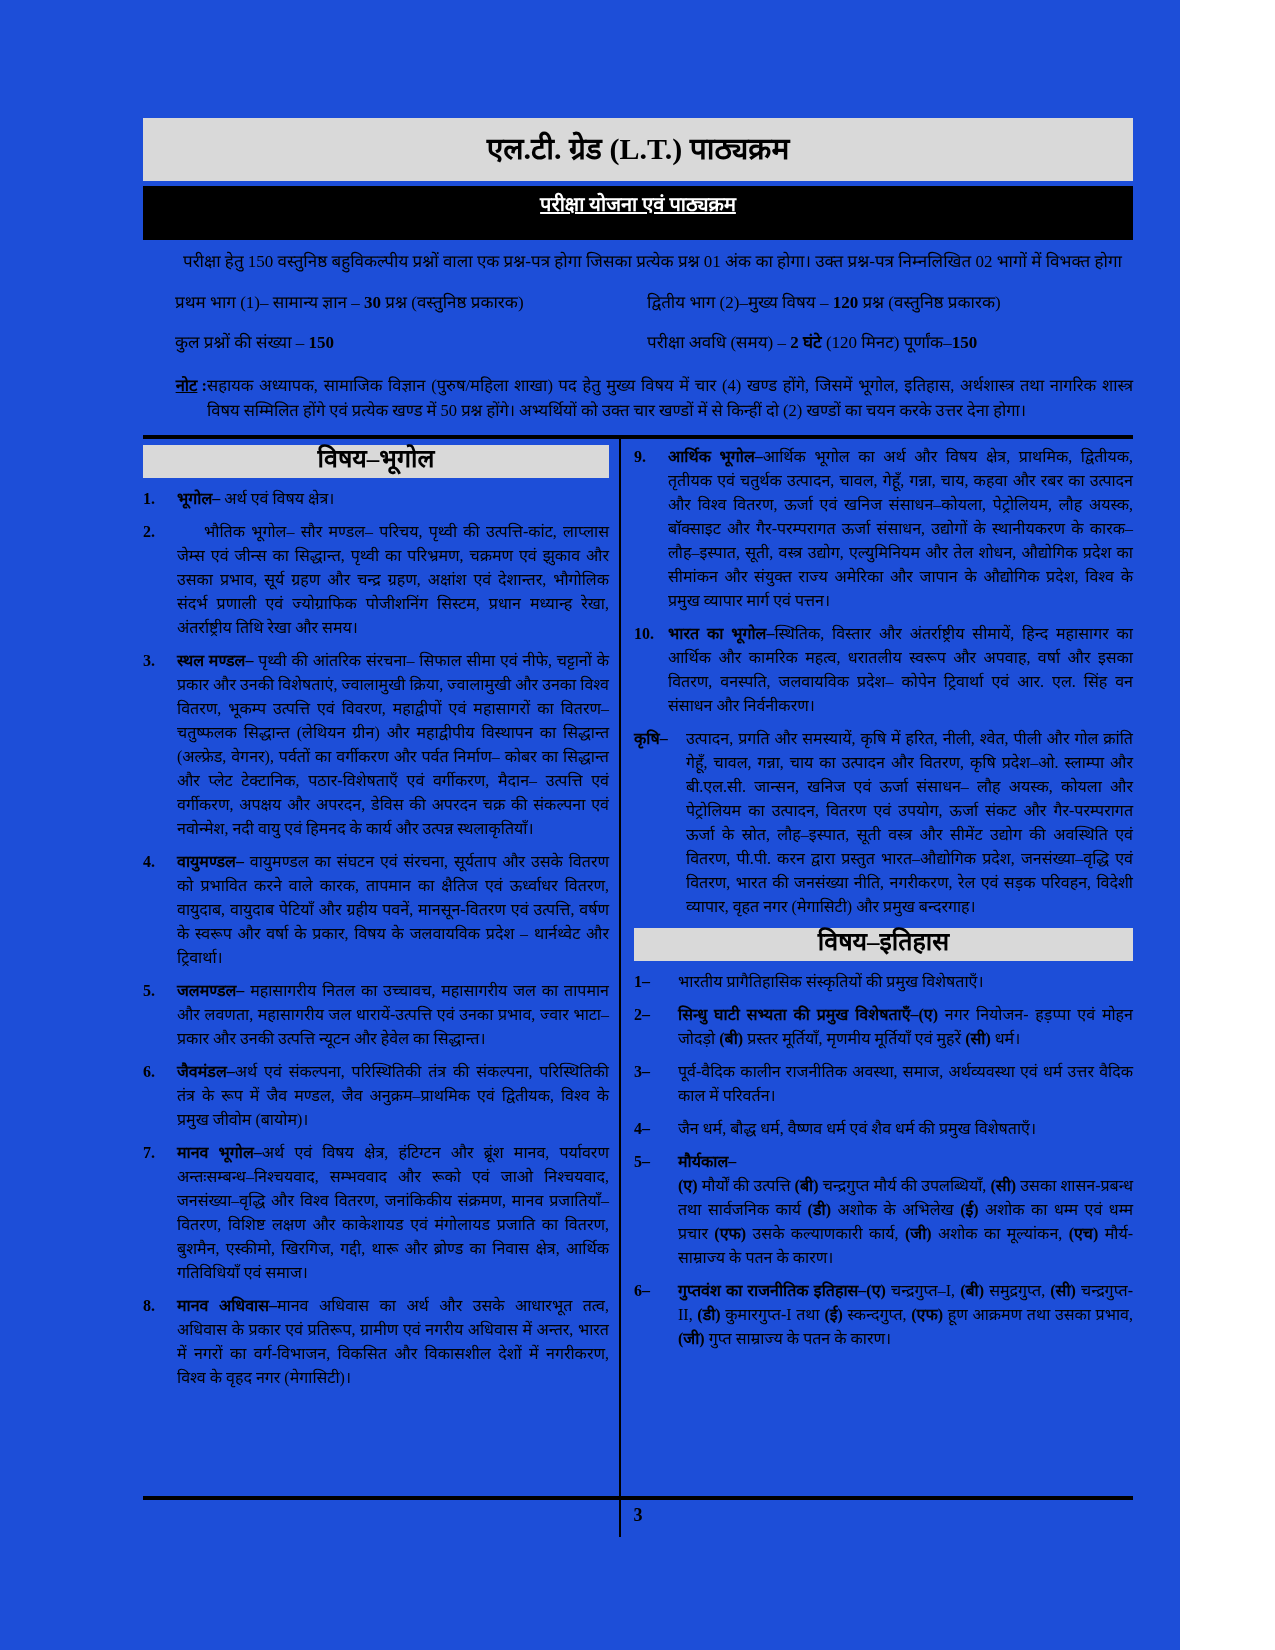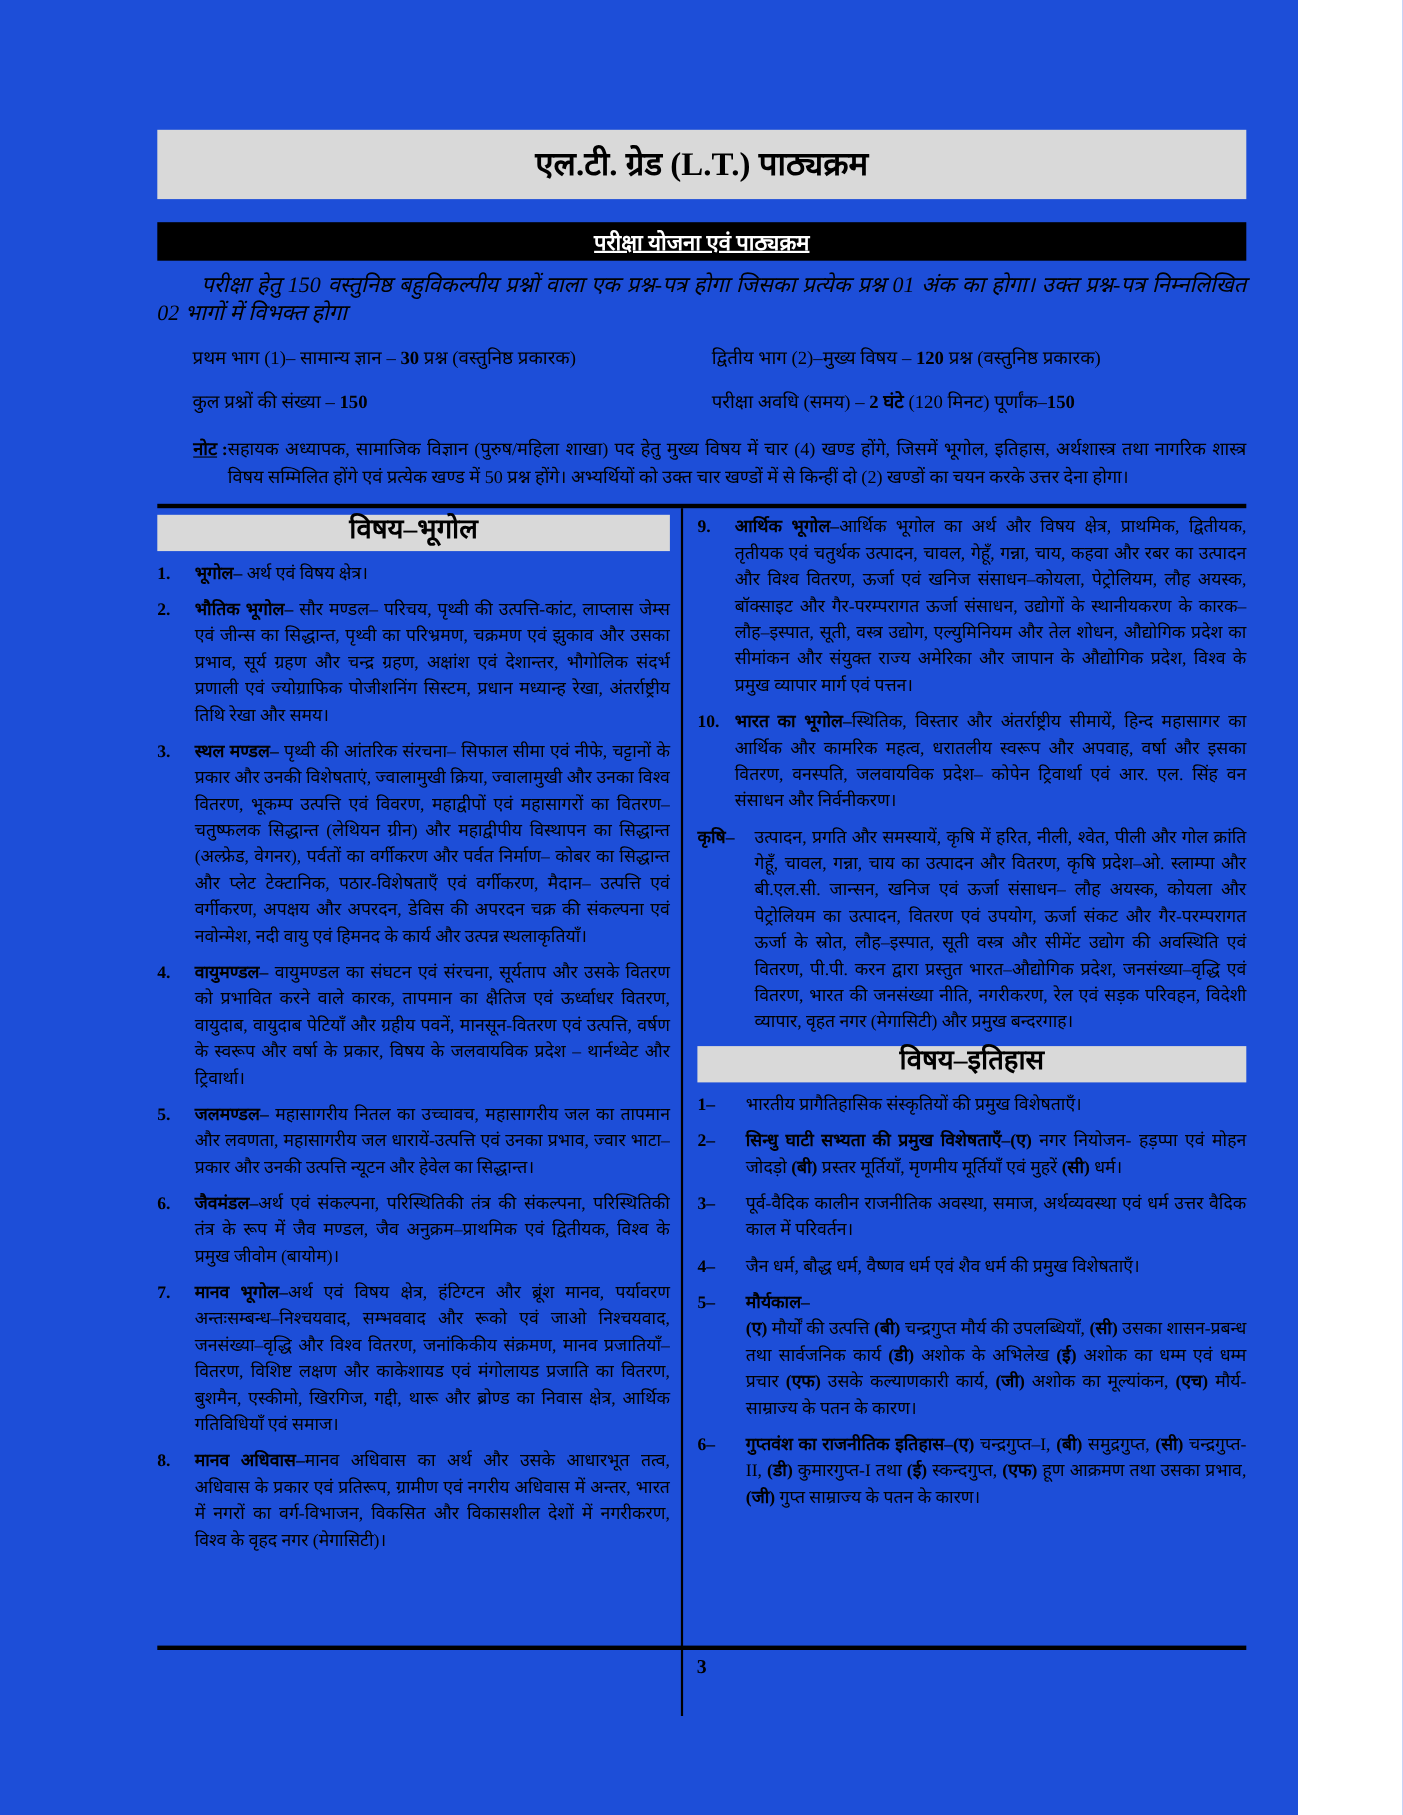--- a/index.html
+++ b/index.html
@@ -1,23 +1,23 @@
 <!DOCTYPE html>
 <html><head>
 <meta charset="utf-8">
 <style>
   html,body{margin:0;padding:0;background:#ffffff;}
   .page{width:1180px;height:1650px;position:relative;background:#1d4ed8;color:#000;
         font-family:"Liberation Serif","DejaVu Serif",serif;overflow:hidden;}
   .content{position:absolute;left:143px;top:118px;width:990px;}
   .title-box{background:#d9d9d9;text-align:center;font-size:30px;font-weight:bold;padding:9px 0 13px;}
   .black-bar{background:#000;color:#fff;text-align:center;font-size:20px;font-weight:bold;
-             padding:4px 0 4px;margin-top:21px;}
+             padding:4px 0 23px;margin-top:5px;}
   .black-bar .u{text-decoration:underline;}
-  .intro{font-size:20px;line-height:26px;text-align:justify;margin-top:9px;text-indent:40px;font-style:italic;}
+  .intro{font-size:17px;line-height:26px;text-align:justify;margin-top:9px;text-indent:40px;}
   .details{display:grid;grid-template-columns:472px 1fr;row-gap:16px;margin:16px 0 0 32px;
            font-size:17px;line-height:24px;font-family:Liberation Serif, serif;}
   .note{display:flex;margin-top:18px;font-size:16.5px;line-height:25px;}
   .note-label{flex:0 0 64px;font-weight:bold;text-align:right;}
   .note-label .lbl{text-decoration:underline;}
   .note-text{text-align:justify;flex:1;}
   .rule{height:4px;background:#000;margin-top:12px;}
   .columns{display:flex;min-height:1098px;margin-top:0;}
   .col{font-size:16px;line-height:24px;}
   .col-left{flex:0 0 466px;width:466px;border-right:2px solid #000;padding-right:10px;padding-top:6px;}
@@ -65,21 +65,21 @@
 
       <div class="col col-left">
         <div class="section-header">विषय–भूगोल</div>
 
         <div class="item">
           <span class="num">1.</span>
           <span><span style="font-weight: bold;">भूगोल– </span><span>अर्थ एवं विषय क्षेत्र।</span></span>
         </div>
         <div class="item">
           <span class="num">2.</span>
-          <span><span style="font-weight: bold;">भौतिक भूगोल– </span><span>सौर मण्डल– परिचय, पृथ्वी की उत्पत्ति-कांट, लाप्लास जेम्स एवं जीन्स का सिद्धान्त, पृथ्वी का परिभ्रमण, चक्रमण एवं झुकाव और उसका प्रभाव, सूर्य ग्रहण और चन्द्र ग्रहण, अक्षांश एवं देशान्तर, भौगोलिक संदर्भ प्रणाली एवं ज्योग्राफिक पोजीशनिंग सिस्टम, प्रधान मध्यान्ह रेखा, अंतर्राष्ट्रीय तिथि रेखा और समय।</span></span>
+          <span><span style="font-weight: normal; margin-left: 27px;">भौतिक भूगोल– </span><span>सौर मण्डल– परिचय, पृथ्वी की उत्पत्ति-कांट, लाप्लास जेम्स एवं जीन्स का सिद्धान्त, पृथ्वी का परिभ्रमण, चक्रमण एवं झुकाव और उसका प्रभाव, सूर्य ग्रहण और चन्द्र ग्रहण, अक्षांश एवं देशान्तर, भौगोलिक संदर्भ प्रणाली एवं ज्योग्राफिक पोजीशनिंग सिस्टम, प्रधान मध्यान्ह रेखा, अंतर्राष्ट्रीय तिथि रेखा और समय।</span></span>
         </div>
         <div class="item">
           <span class="num">3.</span>
           <span><span style="font-weight: bold;">स्थल मण्डल– </span><span>पृथ्वी की आंतरिक संरचना– सिफाल सीमा एवं नीफे, चट्टानों के प्रकार और उनकी विशेषताएं, ज्वालामुखी क्रिया, ज्वालामुखी और उनका विश्व वितरण, भूकम्प उत्पत्ति एवं विवरण, महाद्वीपों एवं महासागरों का वितरण– चतुष्फलक सिद्धान्त (लेथियन ग्रीन) और महाद्वीपीय विस्थापन का सिद्धान्त (अल्फ्रेड, वेगनर), पर्वतों का वर्गीकरण और पर्वत निर्माण– कोबर का सिद्धान्त और प्लेट टेक्टानिक, पठार-विशेषताएँ एवं वर्गीकरण, मैदान– उत्पत्ति एवं वर्गीकरण, अपक्षय और अपरदन, डेविस की अपरदन चक्र की संकल्पना एवं नवोन्मेश, नदी वायु एवं हिमनद के कार्य और उत्पन्न स्थलाकृतियाँ।</span></span>
         </div>
         <div class="item">
           <span class="num">4.</span>
           <span><span style="font-weight: bold;">वायुमण्डल– </span><span>वायुमण्डल का संघटन एवं संरचना, सूर्यताप और उसके वितरण को प्रभावित करने वाले कारक, तापमान का क्षैतिज एवं ऊर्ध्वाधर वितरण, वायुदाब, वायुदाब पेटियाँ और ग्रहीय पवनें, मानसून-वितरण एवं उत्पत्ति, वर्षण के स्वरूप और वर्षा के प्रकार, विषय के जलवायविक प्रदेश – थार्नथ्वेट और ट्रिवार्था।</span></span>
         </div>
         <div class="item">

